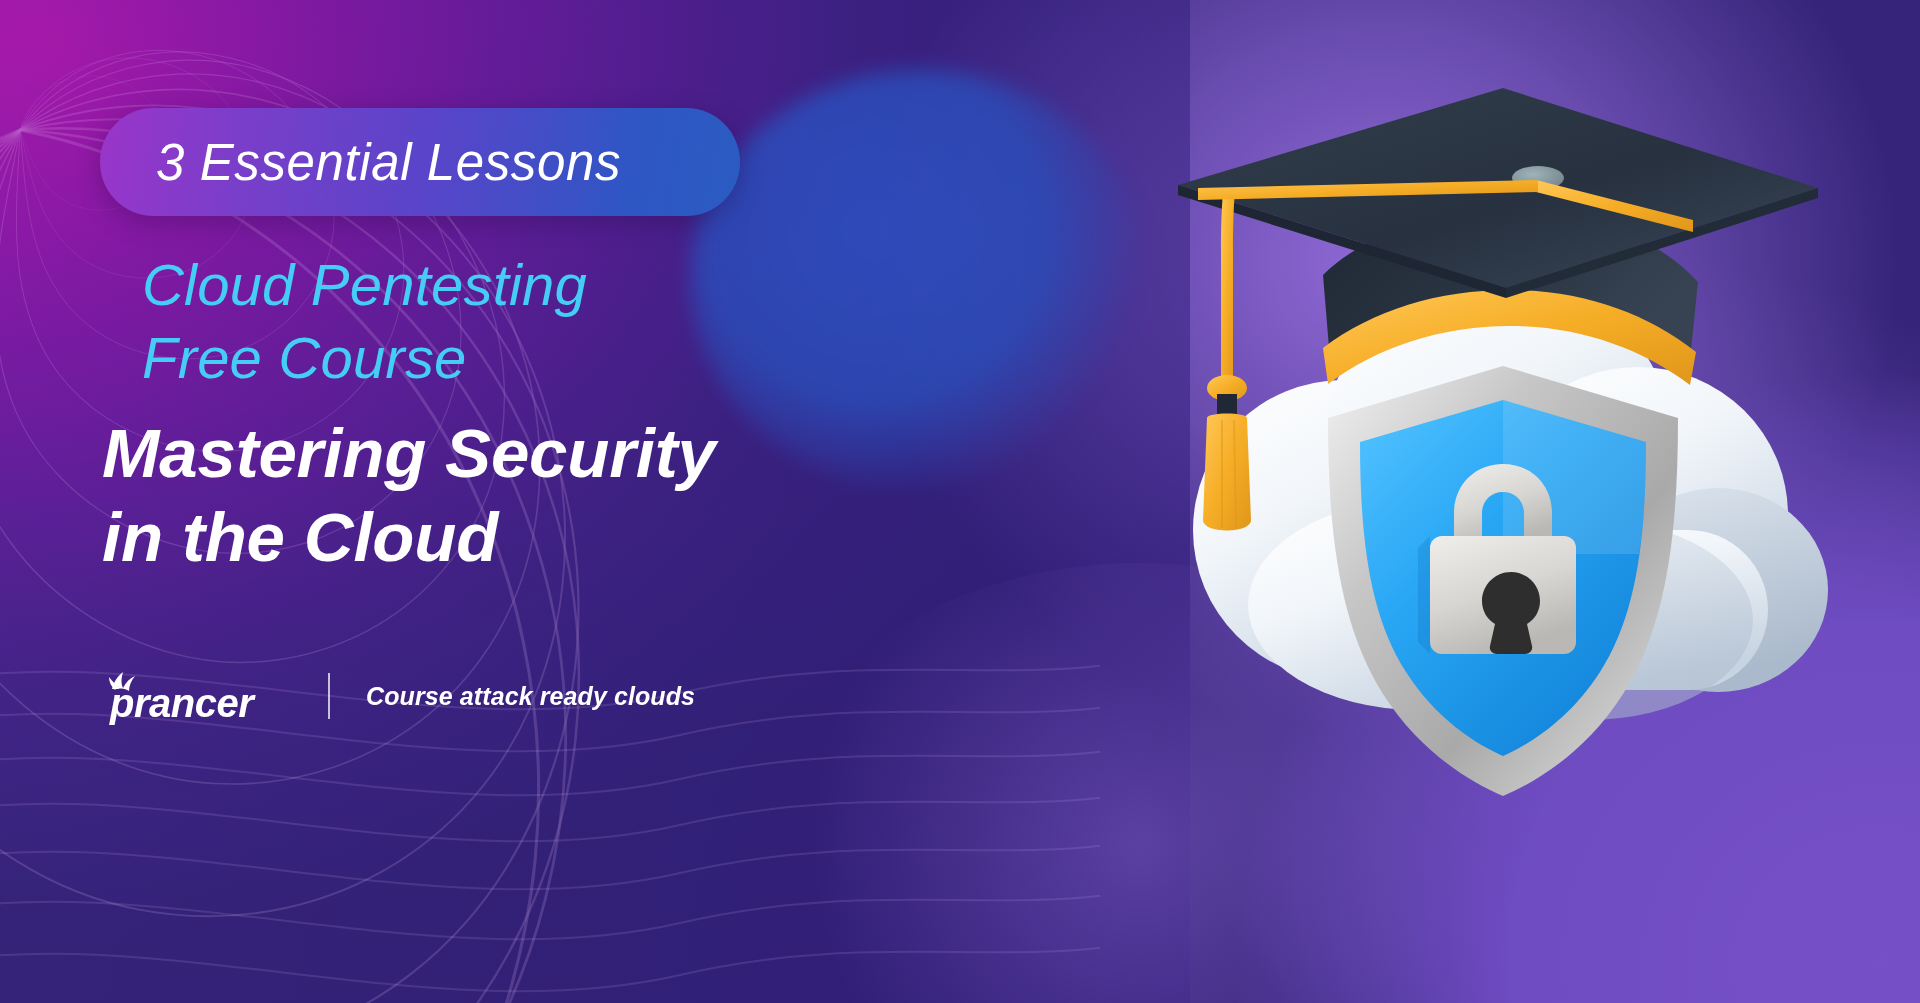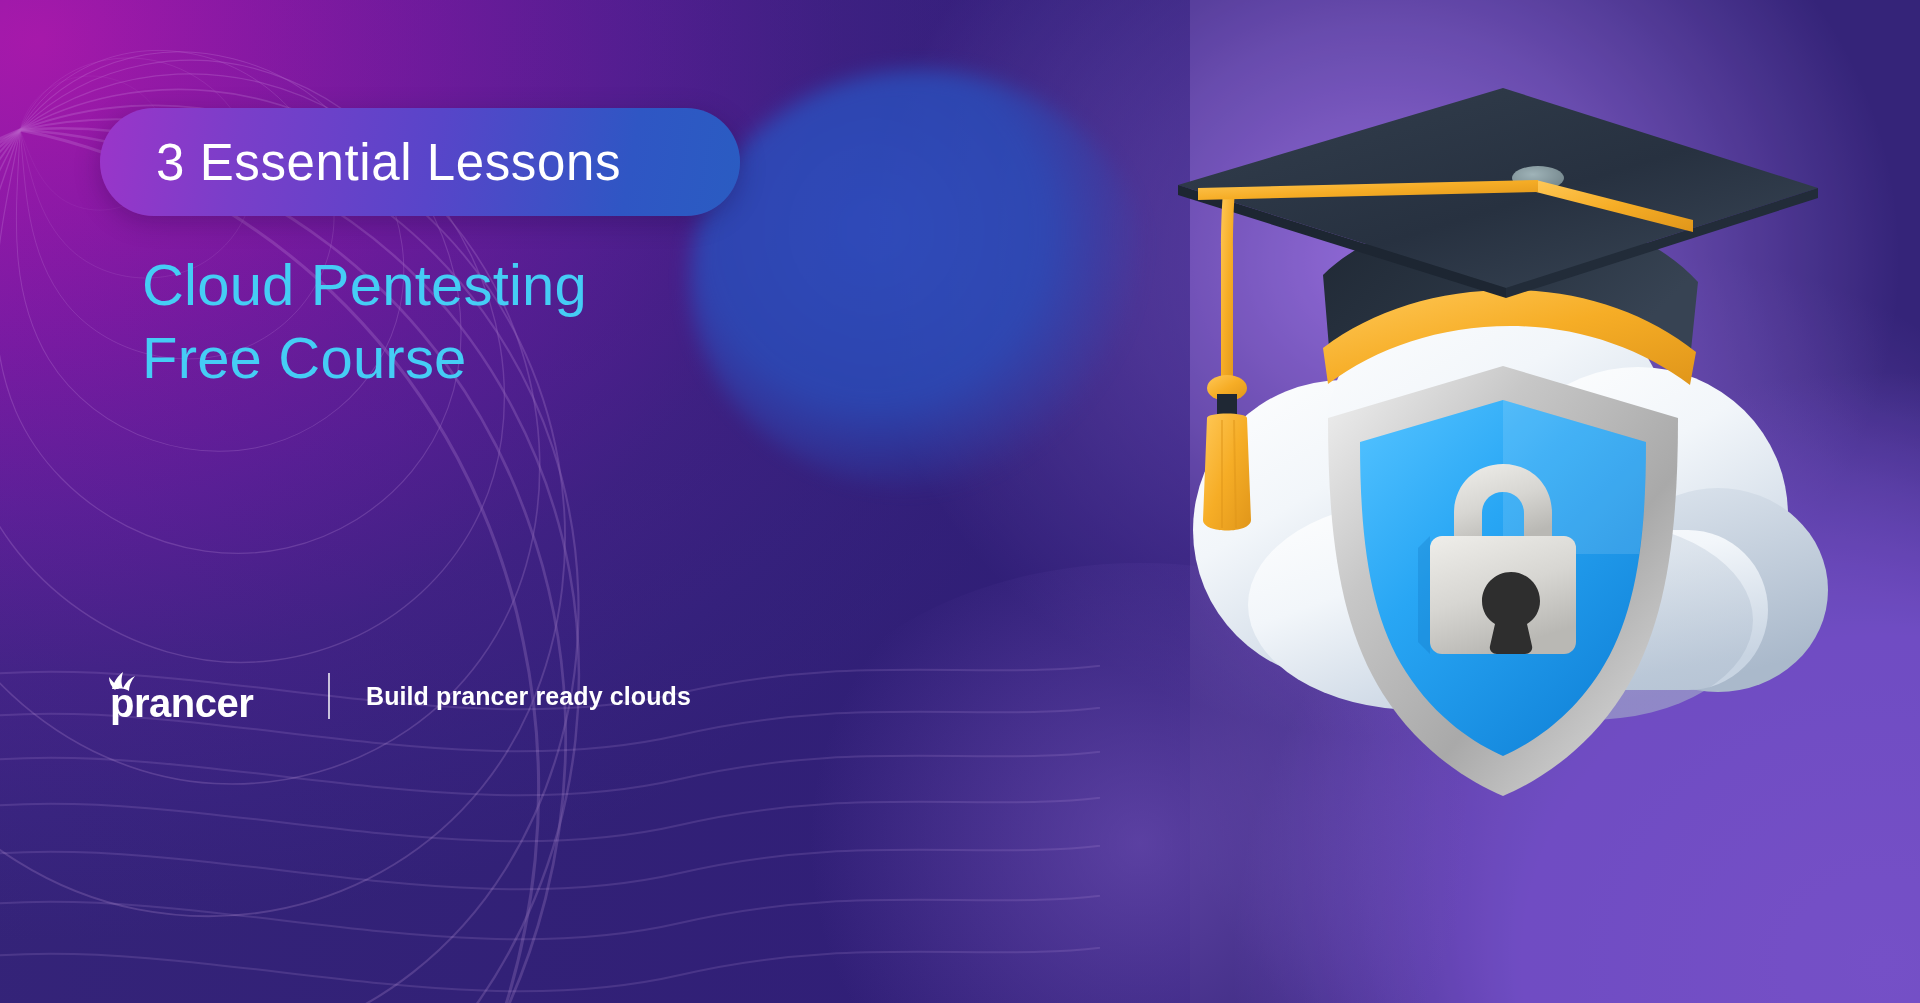--- a/index.html
+++ b/index.html
@@ -13,20 +13,21 @@
     overflow: hidden;
     font-family: "Liberation Sans", sans-serif;
   }
 
   #banner {
     position: relative;
     width: 1920px;
     height: 1003px;
     overflow: hidden;
     background: #a21caf;
+    font-style: italic;
   }
 
   
   .bg-base {
     position: absolute;
     inset: 0;
     background:
       radial-gradient(ellipse 1150px 900px at 2% 4%,
           #a819ab 0%, #9119a8 18%, #7a1ba3 34%, #5e2099 52%, #452488 70%, #3a2580 86%, #352479 100%),
       linear-gradient(120deg, #7b1ba4 0%, #4d2390 40%, #3a2a86 60%, #55349a 100%);
@@ -225,37 +226,39 @@
 
   <div class="content">
 
     <div class="badge">
       <span class="badge-label">3 Essential Lessons</span>
     </div>
 
     <div class="subtitle">Cloud Pentesting
 Free Course</div>
 
+    <div class="headline">Mastering Security
+in the Cloud</div>
 
     <div class="logo-lockup">
       <span class="logo-mark">
         <svg width="190" height="58" viewBox="0 0 190 58" aria-hidden="true">
 
           <g fill="#ffffff">
             <path d="M10,22 C 12,14 16,9 21,5 C 19,12 19,17 21,21 C 24,15 28,11 33,9 C 29,14 27,19 27,24 C 24,22 20,21 16,22 Z"></path>
             <path d="M13,23 C 9,19 7,15 7,10 C 10,14 13,17 16,19 Z"></path>
           </g>
 
           <g fill="#ffffff" font-family="'Liberation Sans', sans-serif" font-size="40" font-weight="700">
             <text x="8" y="50" letter-spacing="-0.5">prancer</text>
           </g>
         </svg>
       </span>
       <span class="logo-divider"></span>
-      <span class="logo-tagline">Build prancer ready clouds</span>
+      <span class="logo-tagline">Course attack ready clouds</span>
     </div>
   </div>
 
   <div class="illustration">
     <svg viewBox="0 0 720 790" aria-hidden="true">
       <defs>
         <linearGradient id="gCloud" x1="0" y1="0" x2="0.6" y2="1">
           <stop offset="0%" stop-color="#ffffff"></stop>
           <stop offset="45%" stop-color="#f2f6fa"></stop>
           <stop offset="100%" stop-color="#c8d4e2"></stop>

